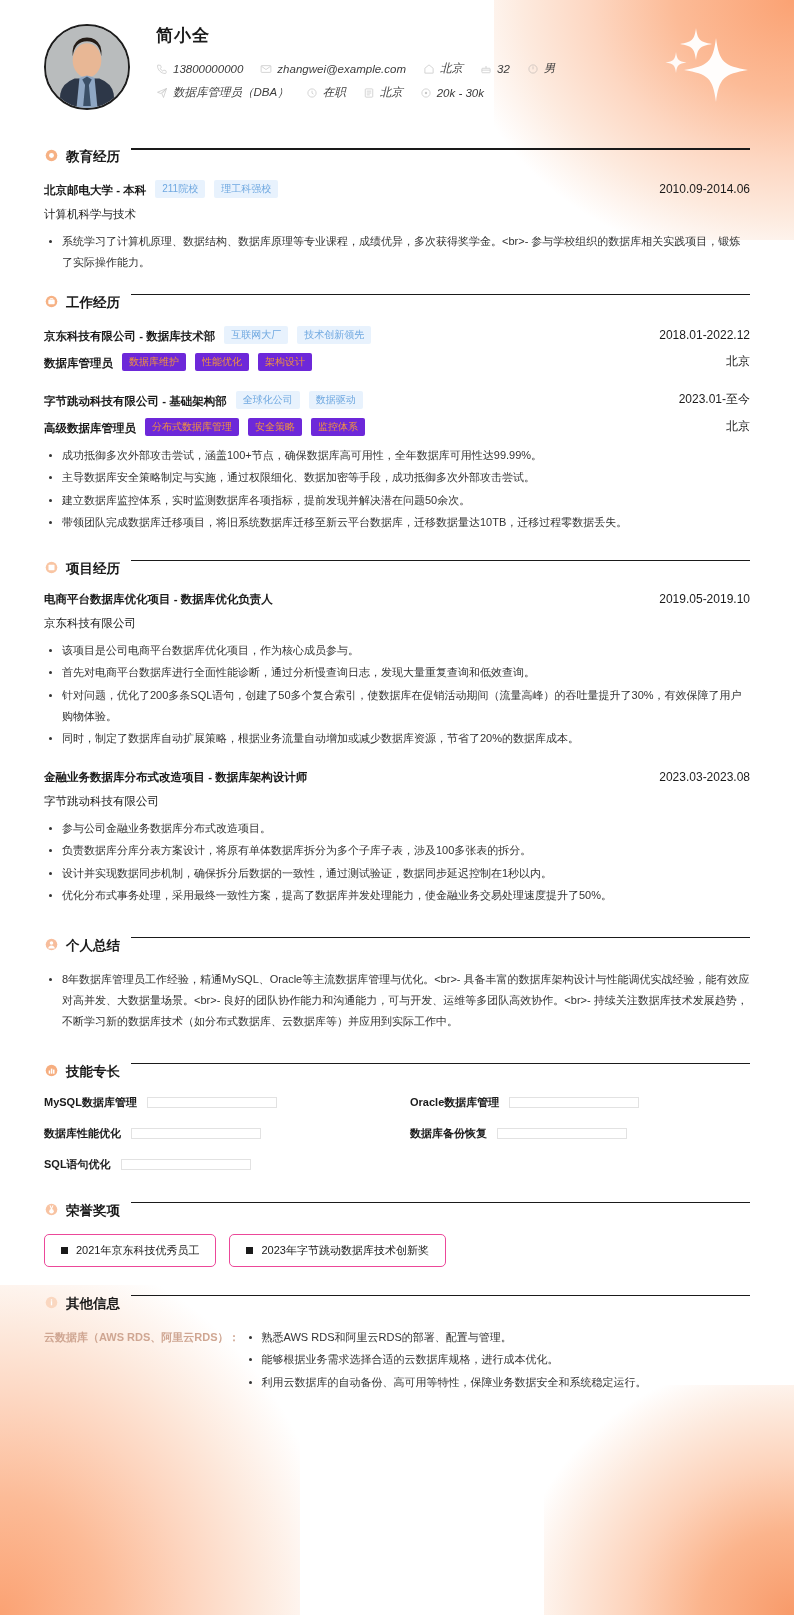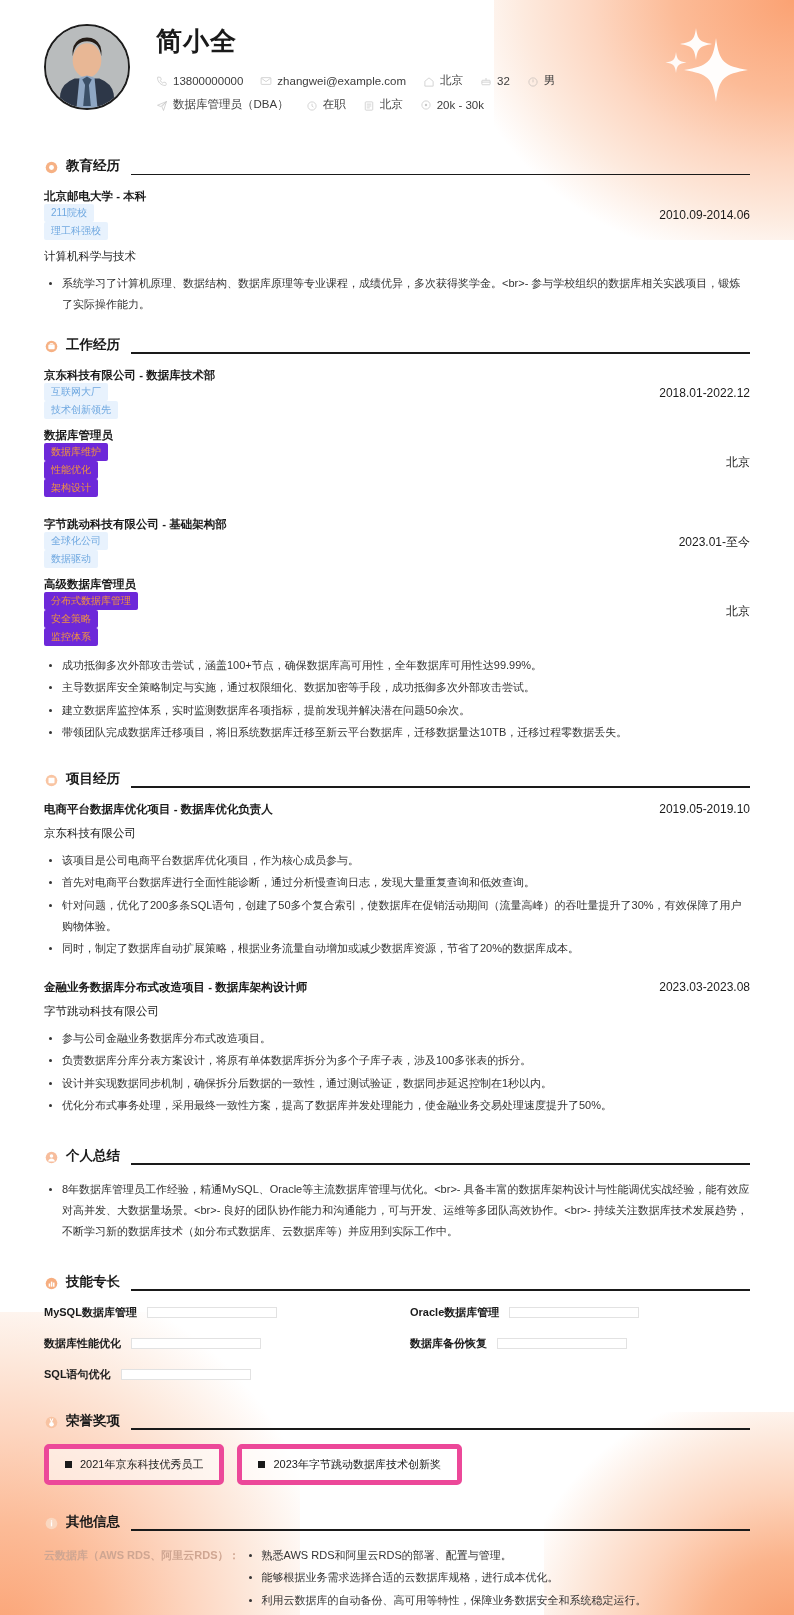--- a/index.html
+++ b/index.html
@@ -51,55 +51,55 @@
     border: 2px solid #1d1d1d;
     overflow: hidden;
     flex: 0 0 auto;
     margin-top: 6px;
     background: #b9b9b9;
     position: relative;
   }
   .avatar-wrap svg { display: block; width: 100%; height: 100%; }
   .header-info { margin-left: 26px; padding-top: 6px; }
   .person-name {
-    font-size: 26px; font-weight: bold; color: #1a1a1a; letter-spacing: 1px;
+    font-size: 17px; font-weight: bold; color: #1a1a1a; letter-spacing: 1px;
     margin-bottom: 14px;
   }
   .meta-row {
     display: flex; align-items: center; flex-wrap: wrap;
     font-size: 11.5px; color: #3c3c3c;
     margin-bottom: 9px;
   }
-  .meta-item { display: flex; align-items: flex-end; margin-right: 17px; white-space: nowrap; }
+  .meta-item { display: flex; align-items: center; margin-right: 17px; white-space: nowrap; font-style: italic; }
   .meta-item .ico { width: 12px; height: 12px; margin-right: 5px; opacity: .55; display: inline-block; }
   .meta-item .ico svg { display: block; width: 12px; height: 12px; }
 
   
   .section { padding: 0 44px; margin-top: 20px; }
-  .sec-head { display: flex; align-items: flex-end; margin-bottom: 14px; }
+  .sec-head { display: flex; align-items: flex-start; margin-bottom: 14px; }
   .sec-icon {
     width: 15px; height: 15px; margin-right: 7px; flex: 0 0 auto;
     display: inline-block;
   }
   .sec-icon svg { display: block; width: 15px; height: 15px; }
   .sec-title { font-size: 13.5px; font-weight: bold; color: #1a1a1a; white-space: nowrap; }
   .sec-rule { flex: 1 1 auto; height: 1.5px; background: #1a1a1a; margin-left: 11px; }
 
   
   .entry { margin-bottom: 15px; }
   .entry:last-child { margin-bottom: 0; }
   .entry-row {
     display: flex; align-items: center; justify-content: space-between;
     margin-bottom: 9px;
   }
-  .entry-left { display: flex; align-items: flex-start; flex-wrap: wrap; flex-direction: column; }
+  .entry-left { display: flex; align-items: flex-end; flex-wrap: wrap; }
   .entry-title { font-size: 11.5px; font-weight: bold; color: #1a1a1a; margin-right: 9px; }
   .entry-right { font-size: 12px; font-weight: normal; color: #1a1a1a; white-space: nowrap; padding-left: 10px; }
   .tag {
-    font-size: 10px; padding: 2px 7px; border-radius: 2px; margin-right: 19px;
+    font-size: 10px; padding: 2px 7px; border-radius: 2px; margin-right: 9px;
     white-space: nowrap; line-height: 1.4;
   }
   .tag-blue { background: #e8f2fd; color: #6fa8e0; }
   .tag-orange { background: #6d28d9; color: #f0923f; }
   .entry-sub { font-size: 11.5px; font-weight: normal; color: #1a1a1a; margin-bottom: 9px; }
 
   ul.bullets { list-style: none; margin: 0; padding: 0; }
   ul.bullets li {
     position: relative;
     font-size: 11px;
@@ -128,21 +128,21 @@
     background: #ffffff;
     border: 1px solid #e2e2e2;
     position: relative;
   }
   .skill-fill { height: 100%; background: #f4ab80; }
 
   
   .honors { display: flex; flex-wrap: wrap; gap: 13px; }
   .honor-chip {
     display: flex; align-items: center;
-    border: 5px solid #ec4899; border-radius: 5px;
+    border: 1px solid #ec4899; border-radius: 5px;
     padding: 8px 16px;
     font-size: 11px; color: #1a1a1a;
     background: rgba(255,255,255,.55);
   }
   .honor-chip .sq {
     width: 7px; height: 7px; background: #1a1a1a;
     margin-right: 8px; flex: 0 0 auto;
   }
 
   

